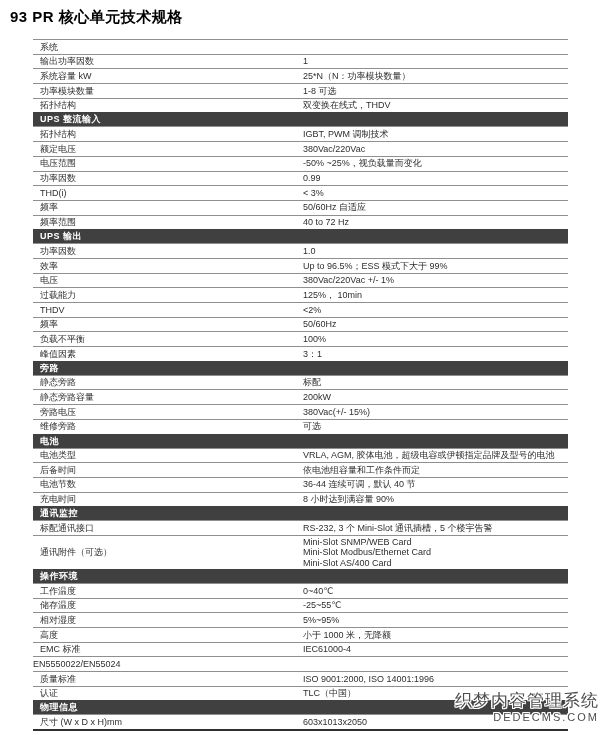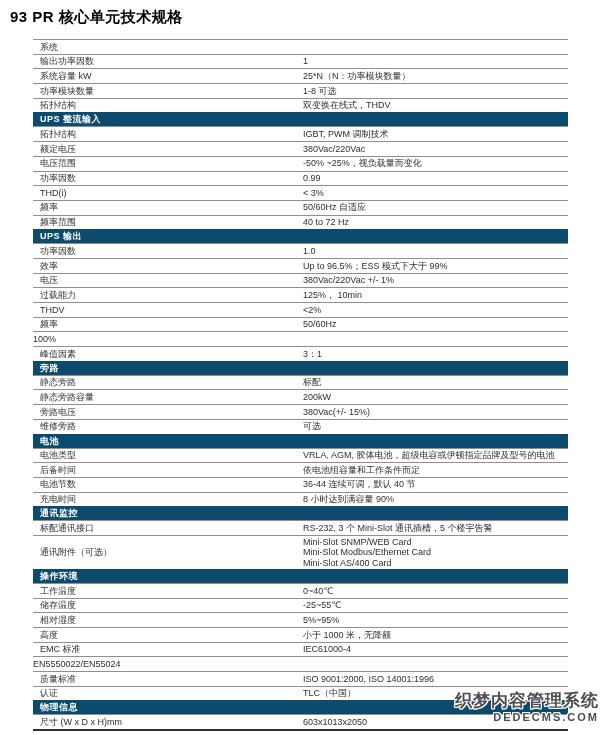--- a/index.html
+++ b/index.html
@@ -22,21 +22,21 @@
   }
   .spec-table {
     position: absolute;
     left: 33px; top: 39px;
     width: 535px;
     border-bottom: 2px solid #2f2f2f;
   }
   .section-band {
     height: 14px;
     line-height: 14px;
-    background: #0c4a6e;
+    background: #404040;
     color: #ffffff;
     font-size: 9px;
     font-weight: bold;
     padding-left: 7px;
     letter-spacing: 0.5px;
   }
   .spec-row {
     display: flex;
     align-items: center;
     height: 13.7px;
@@ -44,21 +44,21 @@
     font-size: 9px;
     line-height: 10.5px;
   }
   .spec-row.multi { height: 33px; }
   .cell.label { width: 263px; padding-left: 7px; flex: none; }
   .cell.value { flex: 1; padding-right: 2px; }
   .watermark {
     position: absolute;
     right: 3px; top: 692px;
     text-align: right;
-    font-weight: bold;
+    font-weight: normal;
     color: #4d4d4d;
     z-index: 5;
     text-shadow:
       -1px -1px 0 #fff, 1px -1px 0 #fff,
       -1px  1px 0 #fff, 1px  1px 0 #fff,
       -1px  0   0 #fff, 1px  0   0 #fff,
        0   -1px 0 #fff, 0    1px 0 #fff;
     margin-left: 46px;
   }
   .watermark .wm-line1 { font-size: 17px; line-height: 18px; letter-spacing: 1px; }
@@ -139,20 +139,21 @@
       </div>
       <div class="spec-row">
         <div class="cell label">THDV</div>
         <div class="cell value">&lt;2%</div>
       </div>
       <div class="spec-row">
         <div class="cell label">频率</div>
         <div class="cell value">50/60Hz</div>
       </div>
       <div class="spec-row">
+        <div class="cell label">负载不平衡</div>
         <div class="cell value">100%</div>
       </div>
       <div class="spec-row">
         <div class="cell label">峰值因素</div>
         <div class="cell value">3：1</div>
       </div>
       <div class="section-band">旁路</div>
       <div class="spec-row">
         <div class="cell label">静态旁路</div>
         <div class="cell value">标配</div>

